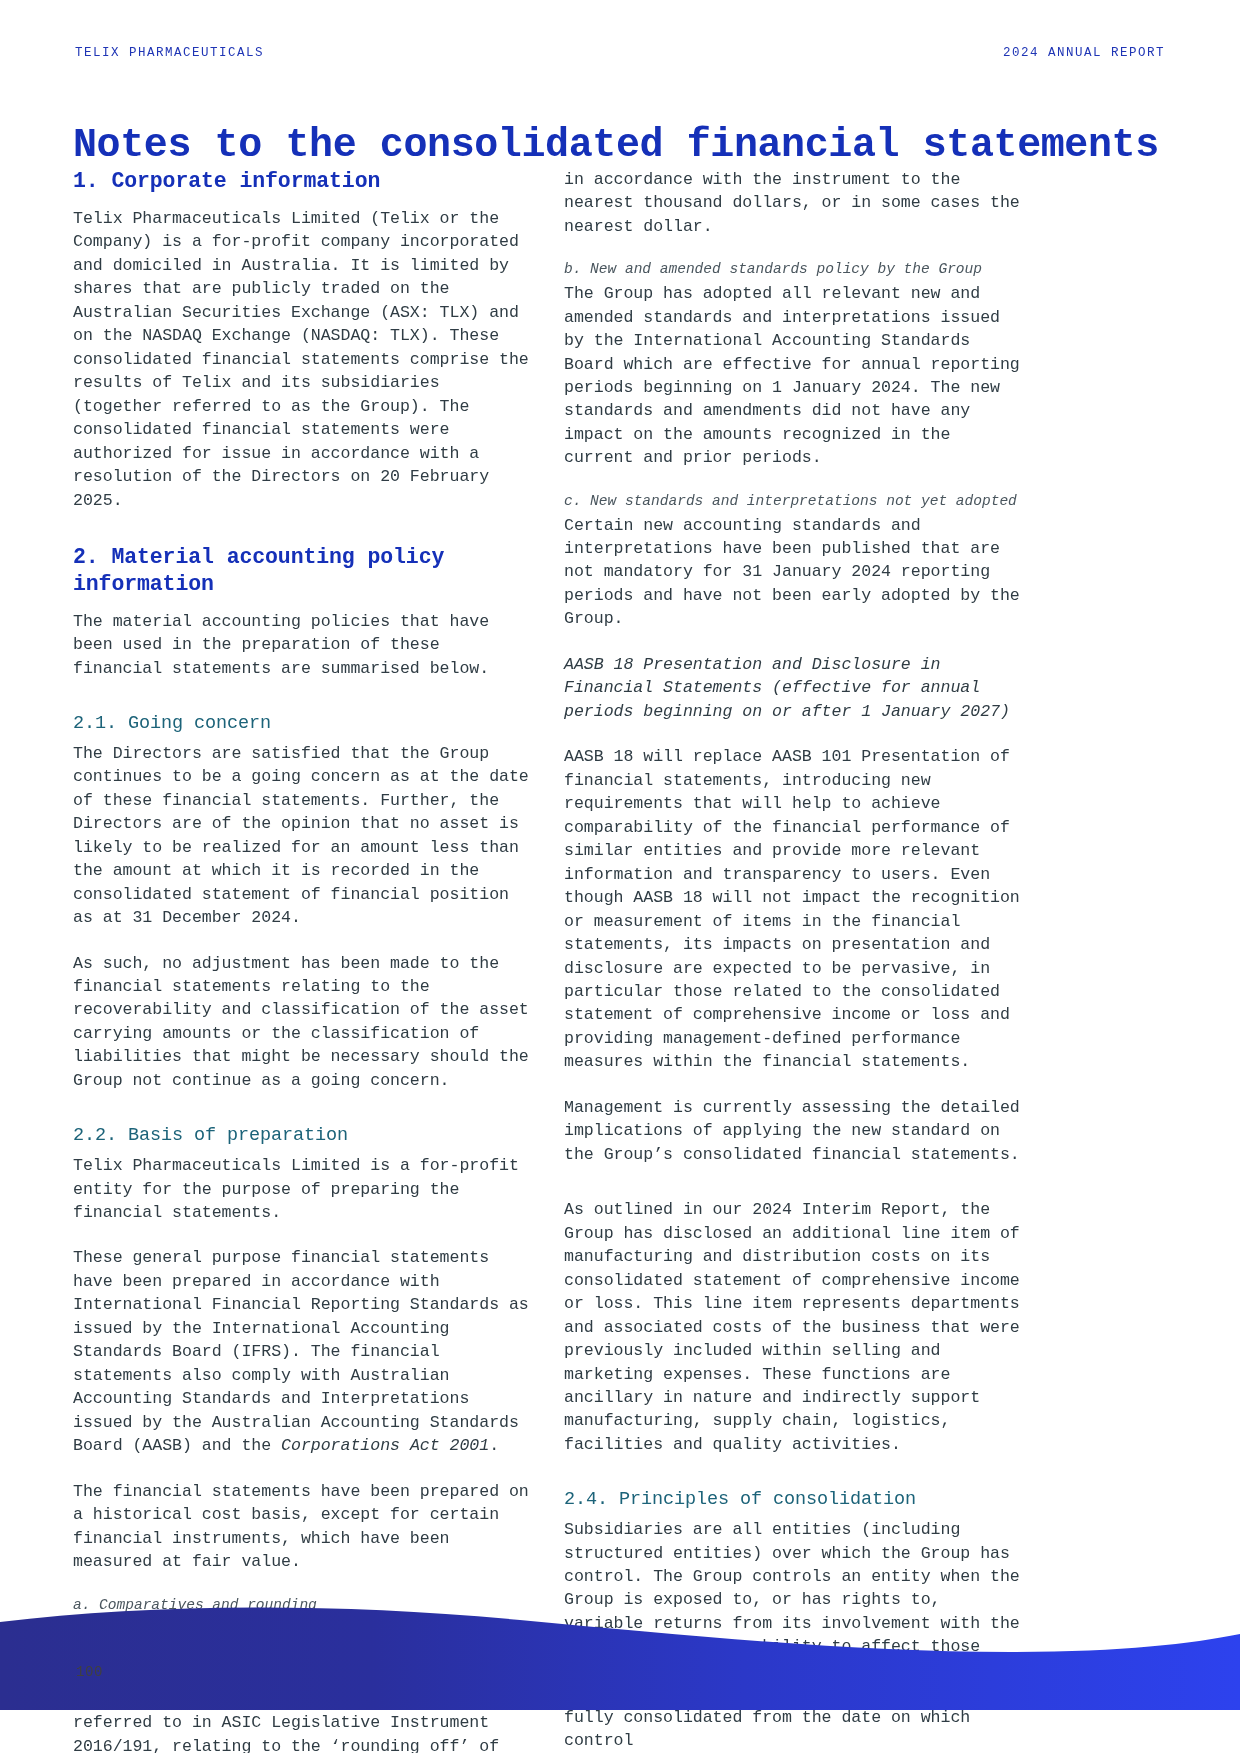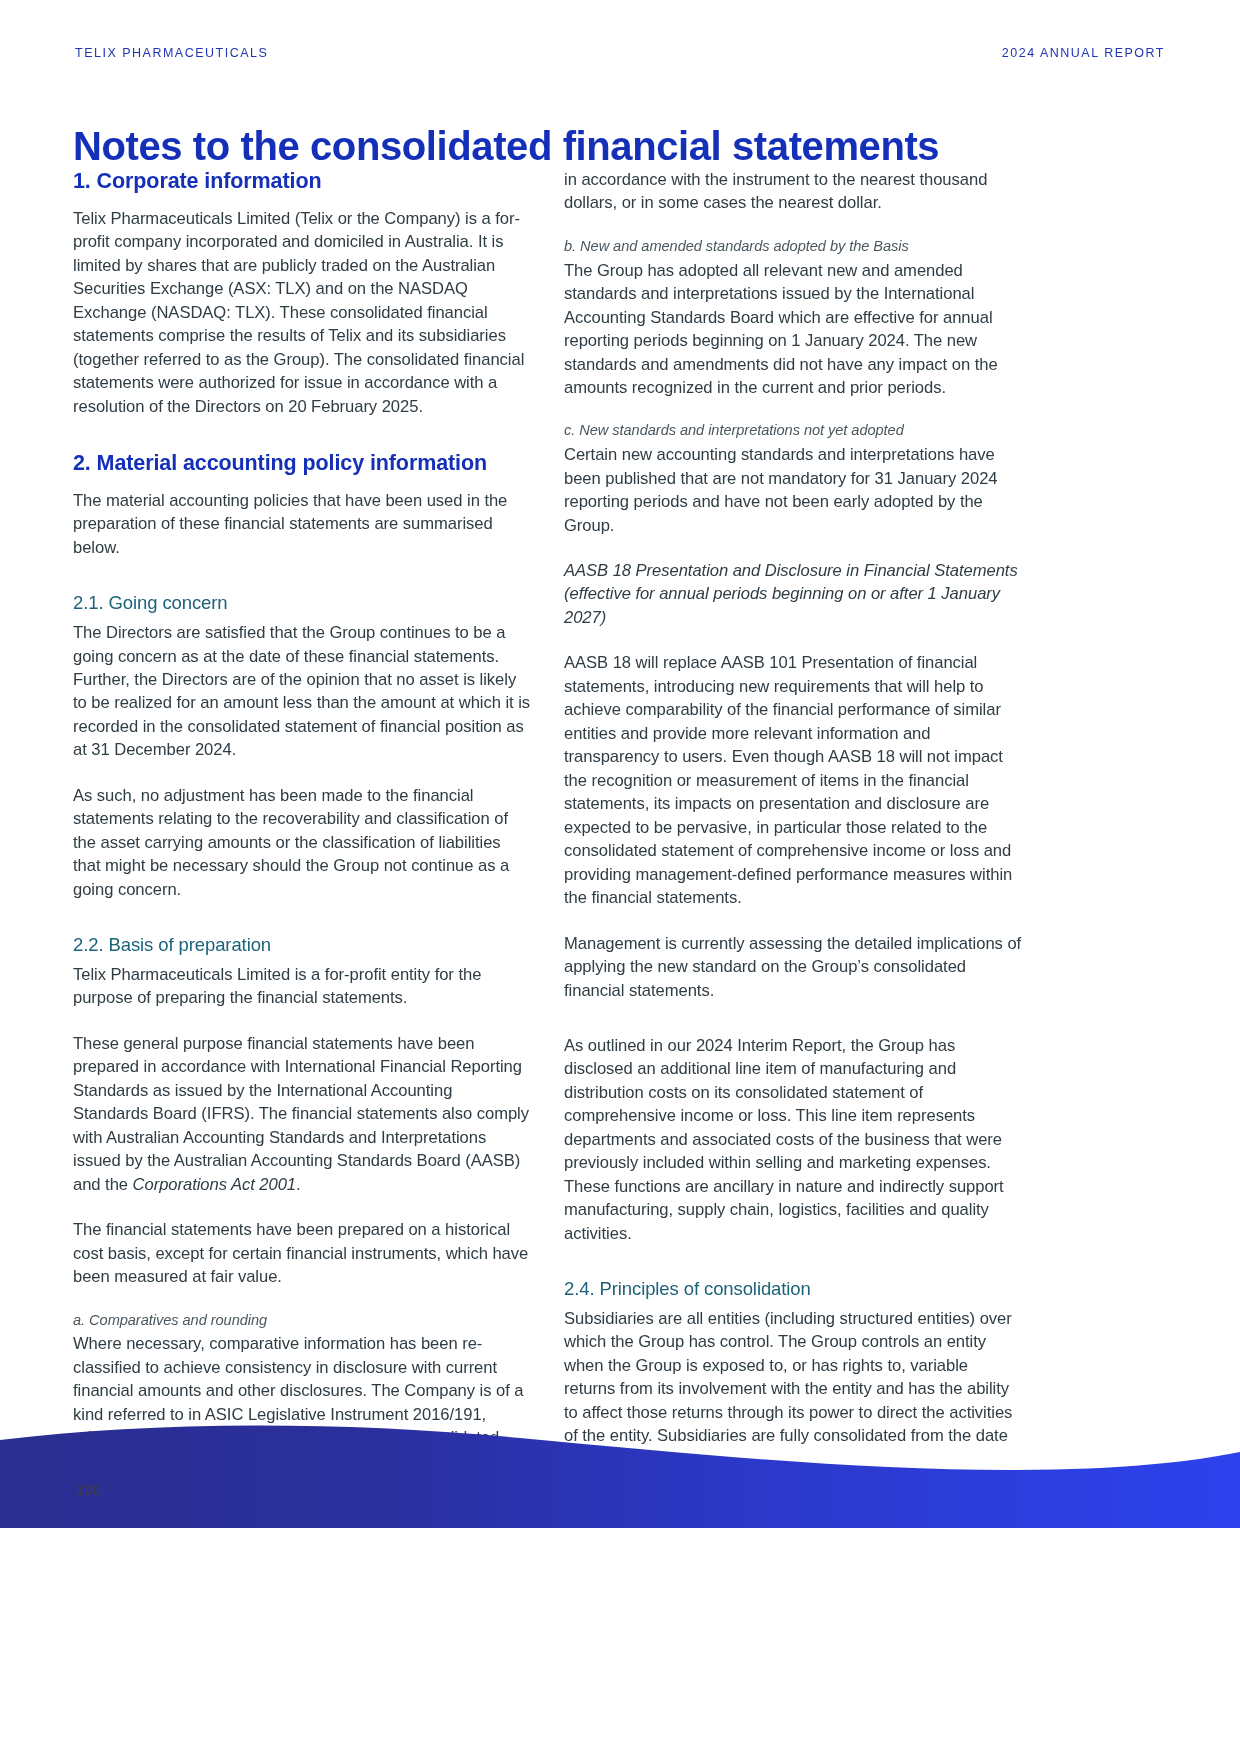--- a/index.html
+++ b/index.html
@@ -13,22 +13,23 @@
     height: 1753px;
     position: relative;
     overflow: hidden;
     font-family: "Liberation Sans", sans-serif;
     -webkit-font-smoothing: antialiased;
   }
 
   .page {
     position: relative;
     width: 1240px;
-    height: 1528px;
+    height: 1710px;
     background: #ffffff;
+    font-family: Liberation Mono, monospace;
   }
 
   
   .running-head {
     position: absolute;
     top: 46px;
     left: 75px;
     right: 75px;
     display: flex;
     justify-content: space-between;
@@ -176,21 +177,21 @@
       <p class="body">The financial statements have been prepared on a historical cost basis, except for certain financial instruments, which have been measured at fair value.</p>
 
       <p class="run-in">a. Comparatives and rounding</p>
       <p class="body tight">Where necessary, comparative information has been re-classified to achieve consistency in disclosure with current financial amounts and other disclosures. The Company is of a kind referred to in ASIC Legislative Instrument 2016/191, relating to the ‘rounding off’ of amounts in the consolidated financial statements. Amounts in the consolidated financial statements have been rounded off</p>
     </div>
 
     <div class="col">
 
       <p class="body">in accordance with the instrument to the nearest thousand dollars, or in some cases the nearest dollar.</p>
 
-      <p class="run-in">b. New and amended standards adopted by the Basis</p>
+      <p class="run-in">b. New and amended standards policy by the Group</p>
       <p class="body">The Group has adopted all relevant new and amended standards and interpretations issued by the International Accounting Standards Board which are effective for annual reporting periods beginning on 1 January 2024. The new standards and amendments did not have any impact on the amounts recognized in the current and prior periods.</p>
 
       <p class="run-in">c. New standards and interpretations not yet adopted</p>
       <p class="body">Certain new accounting standards and interpretations have been published that are not mandatory for 31 January 2024 reporting periods and have not been early adopted by the Group.</p>
 
       <p class="body ital">AASB 18 Presentation and Disclosure in Financial Statements (effective for annual periods beginning on or after 1 January 2027)</p>
 
       <p class="body">AASB 18 will replace AASB 101 Presentation of financial statements, introducing new requirements that will help to achieve comparability of the financial performance of similar entities and provide more relevant information and transparency to users. Even though AASB 18 will not impact the recognition or measurement of items in the financial statements, its impacts on presentation and disclosure are expected to be pervasive, in particular those related to the consolidated statement of comprehensive income or loss and providing management-defined performance measures within the financial statements.</p>
 
       <p class="body">Management is currently assessing the detailed implications of applying the new standard on the Group’s consolidated financial statements.</p>

